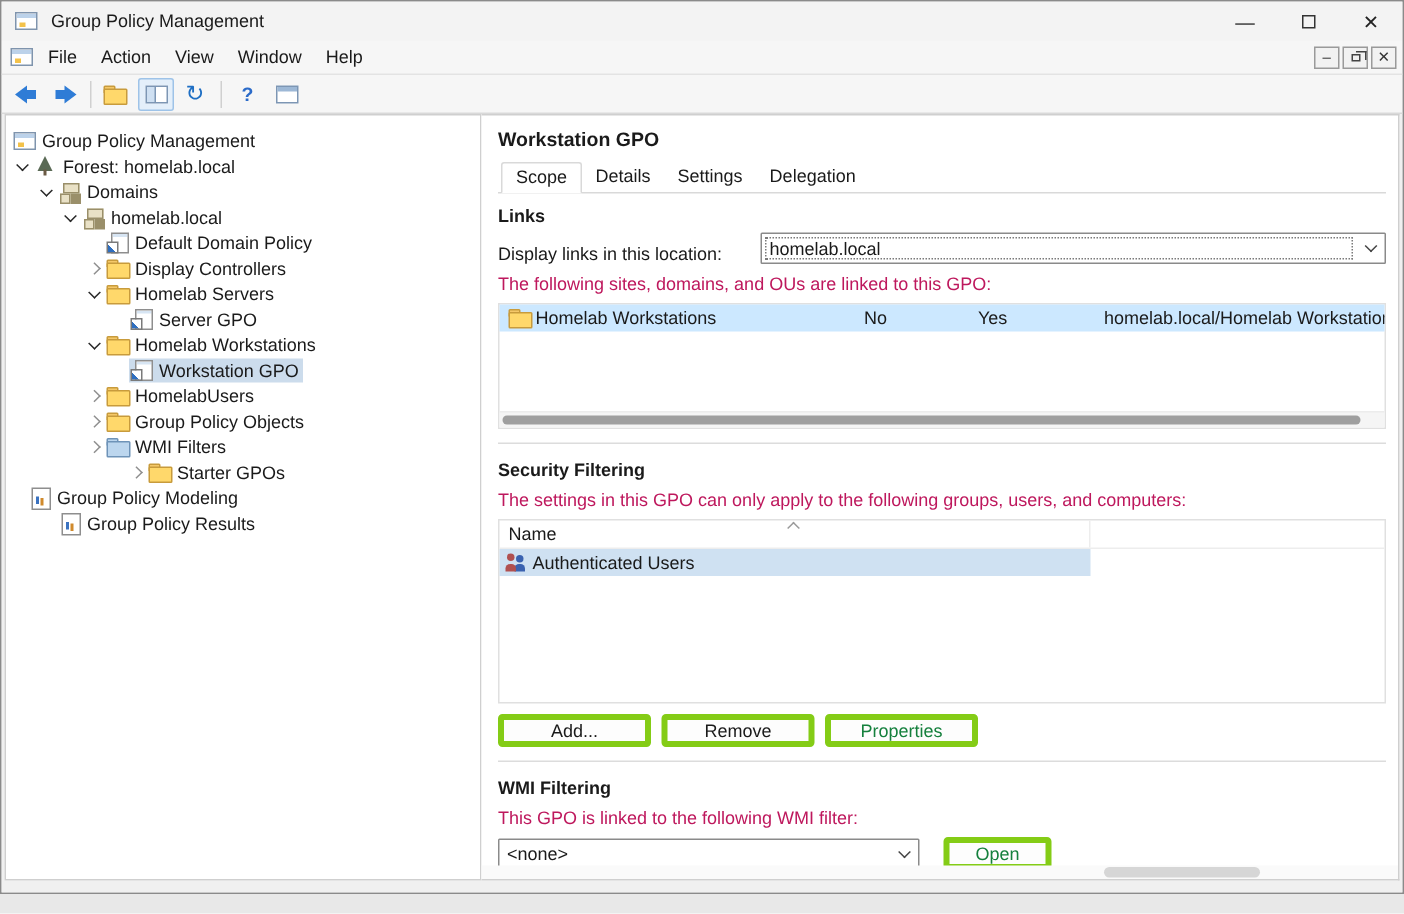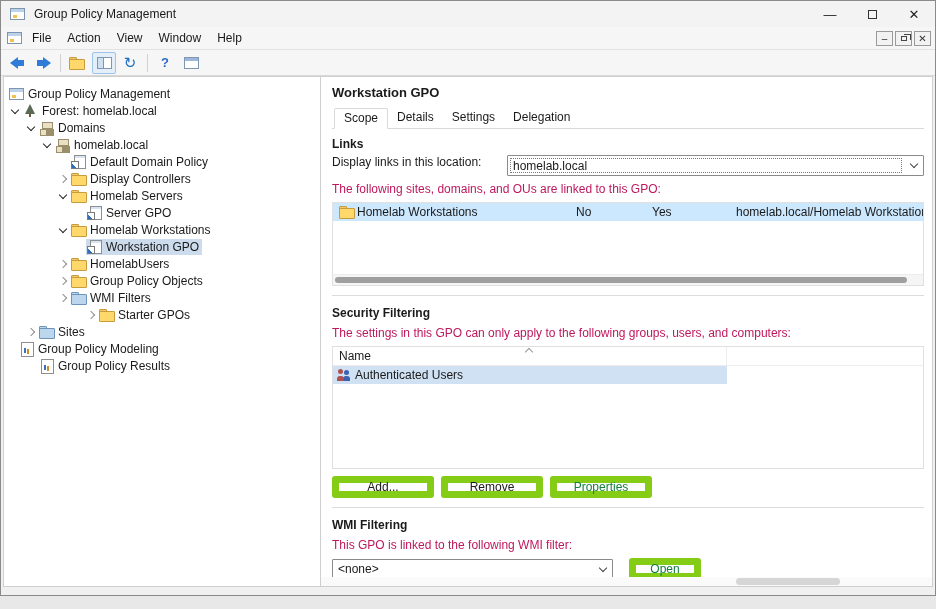--- a/index.html
+++ b/index.html
@@ -119,21 +119,21 @@
   .tabs { display: flex; border-bottom: 1px solid #d9d9d9; padding-left: 2px; }
   .tab { padding: 2px 9px 3px 9px; cursor: pointer; margin-bottom: 0; }
   .tab.active {
     border: 1px solid #d9d9d9; border-bottom: 1px solid #fff; background: #fff;
     margin-bottom: -1px; border-radius: 2px 2px 0 0;
   }
   .section-heading { font-weight: bold; margin: 8px 0 4px 0; }
   .section { border-top: 1px solid #dcdcdc; margin-top: 9px; padding-top: 2px; }
   .intro-text { margin: 6px 0 6px 0; color: #be185d; }
 
-  .field-row { display: flex; align-items: flex-start; margin-top: 1px; }
+  .field-row { display: flex; align-items: flex-end; margin-top: 1px; }
   .field-label { width: 175px; flex: 0 0 auto; }
   .combo { height: 21px; border: 1px solid #8a8a8a; background: #fff; display: flex; align-items: stretch; border-radius: 1px; }
   .combo.grow { flex: 1; }
   .combo .cval { flex: 1; display: flex; align-items: center; padding: 0 5px; overflow: hidden; white-space: nowrap; }
   .combo.focused .cval { outline: 1px dotted #7a7a7a; outline-offset: -3px; }
   .combo .cbtn { width: 19px; display: flex; align-items: center; justify-content: center; cursor: pointer; }
   .chev-down { width: 6px; height: 6px; border-right: 1.4px solid #444; border-bottom: 1.4px solid #444; transform: rotate(45deg); margin-top: -3px; }
 
   .ltable { border: 1px solid #e0e0e0; background: #fff; margin-top: 2px; }
   .lhead { display: flex; height: 19px; border-bottom: 1px solid #ededed; align-items: center; }
@@ -147,21 +147,21 @@
   .links-empty { height: 53px; }
   .tbl-hscroll { height: 11px; background: #f5f5f5; border-top: 1px solid #ececec; position: relative; cursor: pointer; }
   .tbl-hscroll .thumb { position: absolute; left: 2px; top: 2px; height: 6px; width: 97%; background: #9f9f9f; border-radius: 3px; }
 
   .stable { border: 1px solid #e0e0e0; background: #fff; margin-top: 2px; }
   .srow { display: flex; height: 18px; align-items: center; width: 394px; background: #cfe1f2; cursor: pointer; padding-left: 4px; }
   .sec-empty { height: 84px; }
 
   .btn-row { display: flex; gap: 7px; margin-top: 7px; }
   .btn {
-    width: 102px; height: 22px; background: #fdfdfd; border: 7px solid #84cc16; border-radius: 3px;
+    width: 102px; height: 22px; background: #fdfdfd; border: 4px solid #84cc16; border-radius: 3px;
     display: flex; align-items: center; justify-content: center; cursor: pointer; font-size: 12px;
   }
   .btn.disabled { color: #15803d; cursor: default; }
 
   .wmi-row { display: flex; align-items: center; gap: 16px; margin-top: 4px; }
   .wmi-row .combo { width: 281px; }
   .btn.open-btn { width: 72px; }
 
   .bottom-scroll { position: absolute; left: 0; right: 0; bottom: 0; height: 9px; background: #fafafa; }
   .bottom-scroll .thumb { position: absolute; left: 68%; width: 17%; top: 1px; height: 7px; background: #d6d6d6; border-radius: 4px; cursor: pointer; }
@@ -333,27 +333,20 @@
       </div>
 
       <div class="trow" style="padding-left:80px">
         <span class="exp e-right"></span>
         <span class="hl">
             <span class="ticon i-folder"></span>
             <span class="tlabel">Starter GPOs</span>
           </span>
       </div>
 
-      <div class="trow" style="padding-left:20px">
-        <span class="exp e-right"></span>
-        <span class="hl">
-            <span class="ticon i-folder blue"></span>
-            <span class="tlabel">Sites</span>
-          </span>
-      </div>
 
       <div class="trow" style="">
         <span class="exp e-none"></span>
         <span class="hl">
             <span class="ticon i-report"></span>
             <span class="tlabel">Group Policy Modeling</span>
           </span>
       </div>
 
       <div class="trow" style="padding-left:20px">

